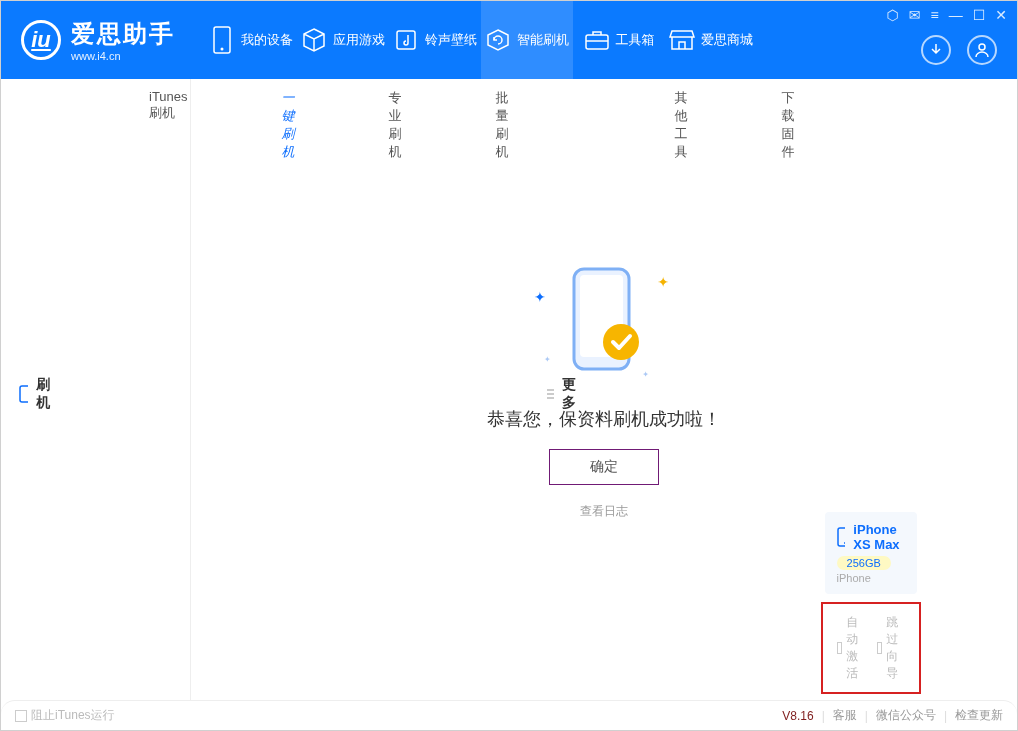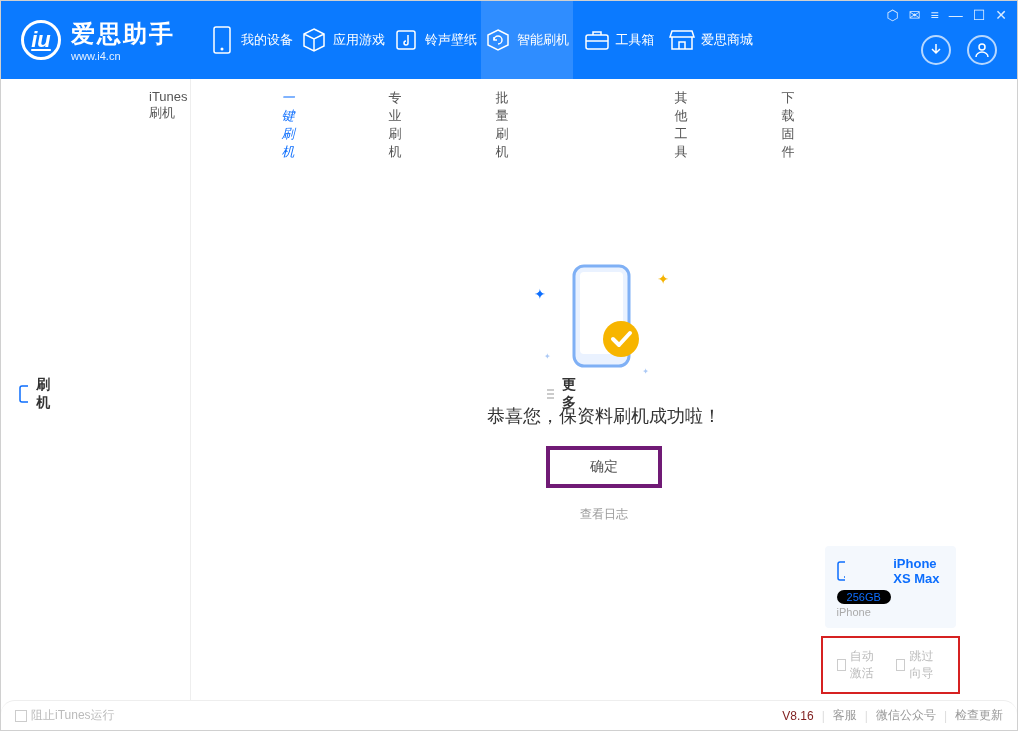--- a/index.html
+++ b/index.html
@@ -27,34 +27,34 @@
 
 .body { display: flex; height: calc(100% - 78px - 30px); }
 .sidebar { width: 190px; background: #fff; border-right: 1px solid #eee; display: flex; flex-direction: row; }
 .side-section-title { display: flex; align-items: center; gap: 8px; padding: 14px 18px 6px; color: #333; font-size: 14px; font-weight: bold; }
 .side-item { padding: 10px 18px 10px 76px; font-size: 13px; color: #555; cursor: pointer; }
 .side-item.active { color: #0d6efd; font-style: italic; }
 
 .side-bottom { margin-top: auto; }
 .mode-card { margin: 8px 12px; background: #f4f8fd; border-radius: 4px; padding: 10px 12px; display: flex; align-items: center; gap: 8px; font-size: 13px; color: #333; }
 .device-card { margin: 0 12px 8px; background: #f4f8fd; border-radius: 4px; padding: 10px 12px; font-size: 13px; }
-.device-card .name { color: #0d6efd; font-weight: bold; margin-left: 40px; }
-.device-card .badge { display: inline-block; background: #000000; color: #0d6efd; border-radius: 10px; padding: 1px 10px; font-size: 11px; margin-top: 4px; }
+.device-card .name { color: #0d6efd; font-weight: bold; }
+.device-card .badge { display: inline-block; background: #fef9c3; color: #0d6efd; border-radius: 10px; padding: 1px 10px; font-size: 11px; margin-top: 4px; }
 .device-card .type { color: #aaa; font-size: 11px; margin-top: 2px; }
 
 .check-row { display: flex; gap: 12px; padding: 10px 14px; font-size: 12px; color: #bbb; border: 2px solid #d62121; margin: 6px 8px; }
 .chk { display: flex; align-items: center; gap: 4px; }
 .chk-box { width: 12px; height: 12px; border: 1px solid #ccc; }
 
 
 .main { flex: 1; display: flex; flex-direction: column; align-items: center; justify-content: center; gap: 18px; }
 .phone-illust { position: relative; width: 120px; height: 130px; display:flex; align-items:center; justify-content:center;}
 .sparkle { position: absolute; font-size: 14px; color: #f5b301; }
 .msg { font-size: 18px; color: #333; }
-.ok-btn { border: 4px solid #701a75; background: #fff; padding: 8px 40px; font-size: 14px; color: #555; cursor: pointer; }
+.ok-btn { border: 1px solid #701a75; background: #fff; padding: 8px 40px; font-size: 14px; color: #555; cursor: pointer; }
 .log-link { color: #999; font-size: 12px; cursor: pointer; }
 
 
 .footer { height: 30px; border-top: 1px solid #eee; display: flex; align-items: center; padding: 0 14px; font-size: 12px; color: #999; gap: 8px; border-radius: 14px; }
 .footer .spacer { flex: 1; }
 .footer .sep { color: #ddd; }
 .footer a { color: #999; cursor: pointer; }
 .footer .ver { color: #7f1d1d; }
 </style>
 </head>

